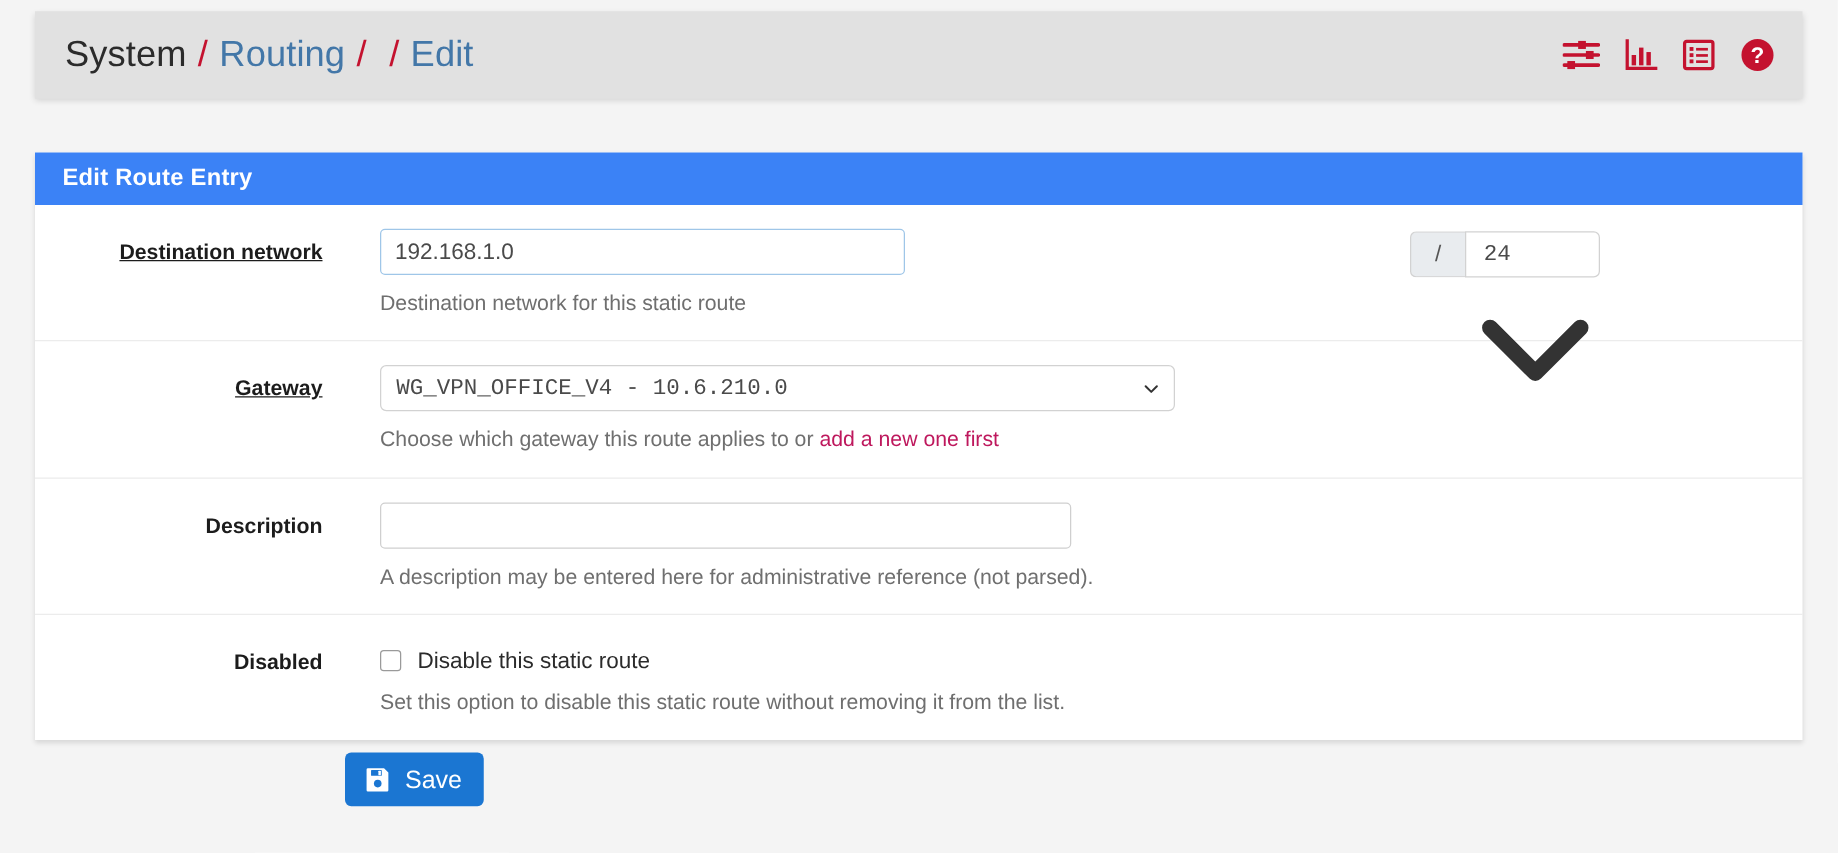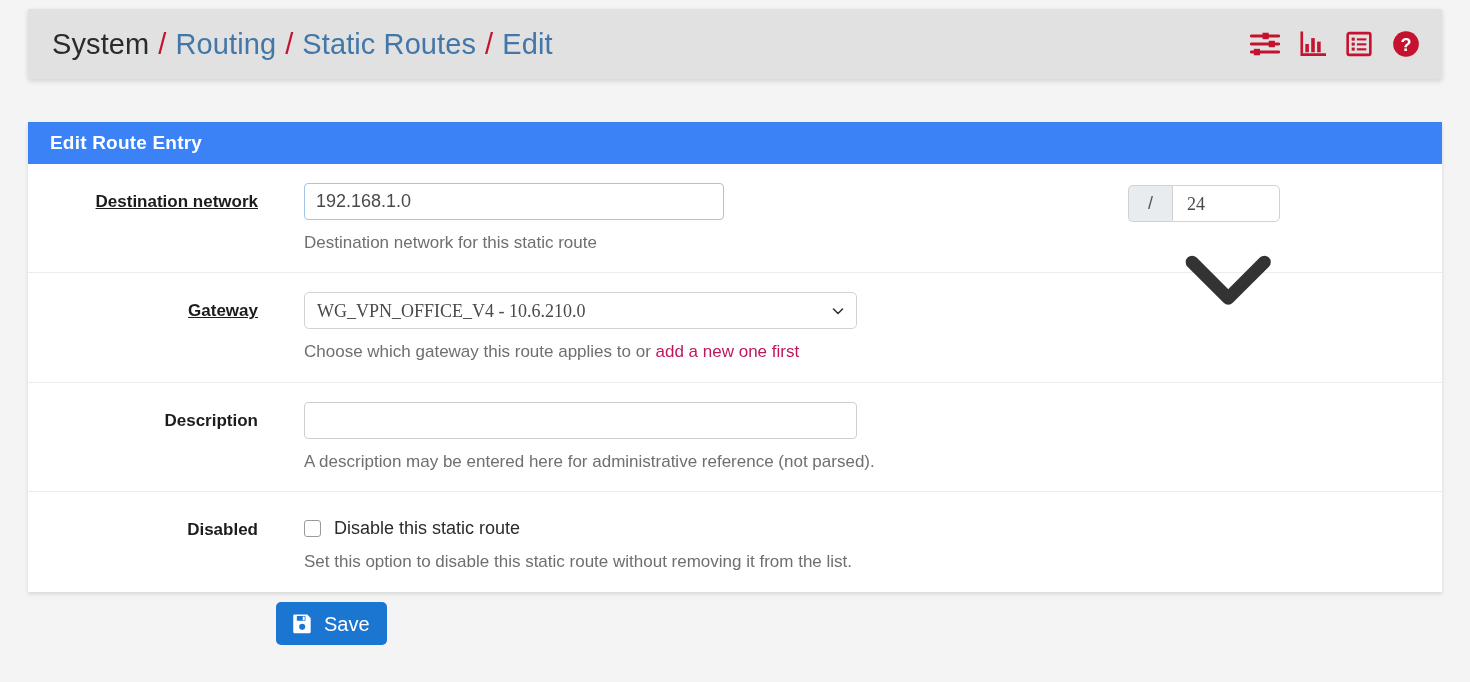--- a/index.html
+++ b/index.html
@@ -139,33 +139,33 @@
     -webkit-appearance: none;
     -moz-appearance: none;
     appearance: none;
     height: 37px;
     border: 1px solid #d2d2d2;
     border-radius: 5px;
     background: #ffffff;
     padding: 0 34px 0 12px;
     font-size: 18px;
     color: #4a4a4a;
-    font-family: Liberation Serif, serif;
+    font-family: Liberation Mono, monospace;
     outline: none;
     cursor: pointer;
   }
   .select-wrap { position: relative; display: inline-block; }
   .select-wrap .chev {
     position: absolute;
     right: 12px; top: 50%;
     transform: translateY(-50%);
     pointer-events: none;
     width: 14px; height: 14px;
   }
-  #gateway-select { width: 553px; }
+  #gateway-select { width: 636px; }
 
   
   .cidr-group {
     position: absolute;
     left: 1128px;
     top: 185px;
     display: flex;
     align-items: stretch;
     height: 37px;
   }
@@ -239,21 +239,20 @@
 <body>
 
 <div class="page">
 
   <div class="breadcrumb-bar">
     <div class="breadcrumb">
       <span class="crumb-current">System</span>
       <span class="crumb-sep">/</span>
       <span class="crumb-link">Routing</span>
       <span class="crumb-sep">/</span>
-      <span class="crumb-link">Static Routes</span>
       <span class="crumb-sep">/</span>
       <span class="crumb-link">Edit</span>
     </div>
 
     <div class="bc-icons">
 
       <span>
         <svg width="30" height="26" viewBox="0 0 24 21" fill="none" stroke="#c4122f" stroke-width="2.4" stroke-linecap="round">
           <line x1="1" y1="4" x2="23" y2="4"></line>
           <line x1="1" y1="10.5" x2="23" y2="10.5"></line>

